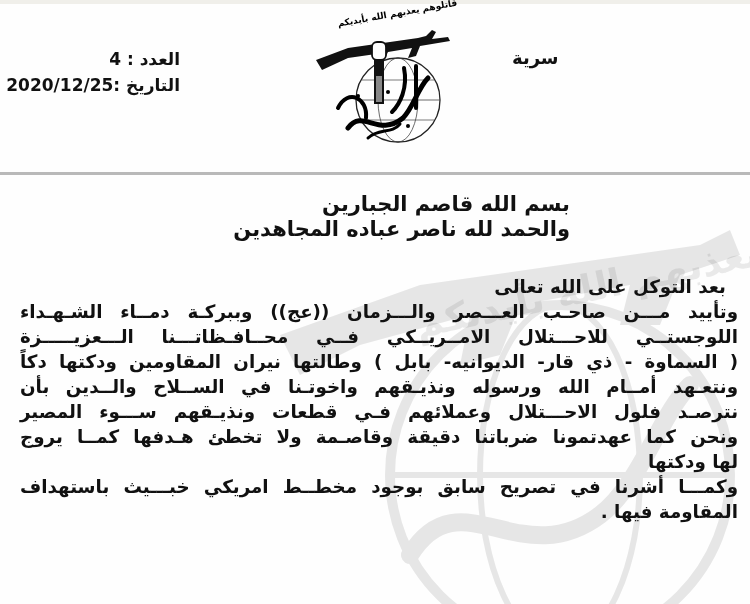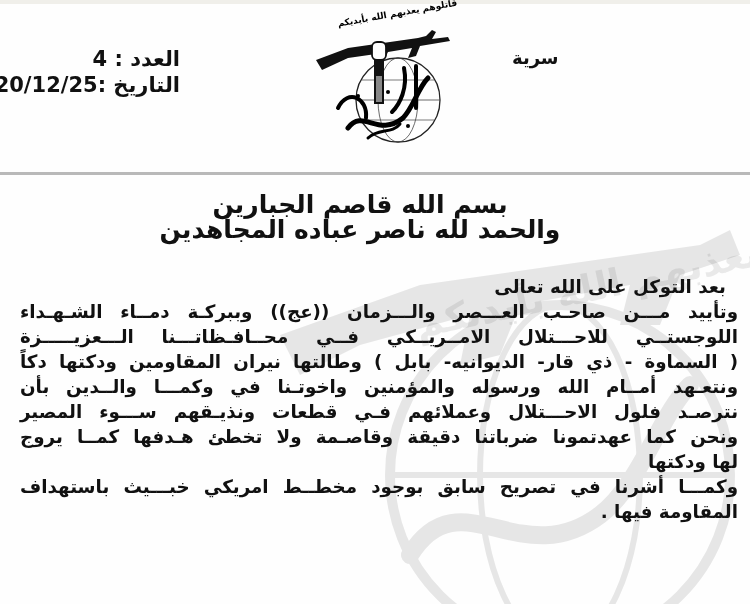--- a/index.html
+++ b/index.html
@@ -26,21 +26,21 @@
       background: #f0efea;
     }
     
     .header-left {
       position: absolute;
       left: 10px; top: 46px;
       width: 170px;
       direction: rtl;
       text-align: right;
       font-weight: bold;
-      font-size: 21px;
+      font-size: 17px;
       line-height: 26px;
     }
     .header-left .row { white-space: nowrap; }
     .header-right {
       position: absolute;
       right: 78px; top: 44px;
       width: 160px;
       direction: rtl;
       text-align: left;
       font-weight: bold;
@@ -90,23 +90,22 @@
       transform: rotate(-12deg);
       direction: rtl;
       white-space: nowrap;
     }
     
     .basmala {
       position: absolute;
       left: 150px; top: 192px;
       width: 420px;
       direction: rtl;
-      text-align: center;
-      font-weight: bold;
-      font-size: 25px;
+      font-weight: bold;
+      font-size: 21px;
       line-height: 25px;
     }
     
     .body-text {
       position: absolute;
       left: 20px; top: 274px;
       width: 718px;
       direction: rtl;
       text-align: justify;
       text-align-last: right;
@@ -185,20 +184,20 @@
   <div class="basmala">
     <div>بسم الله قاصم الجبارين</div>
     <div>والحمد لله ناصر عباده المجاهدين</div>
   </div>
 
   <div class="body-text">
     <span class="line short indent">بعد التوكل على الله تعالى</span>
     <span class="line">وتأييد مـــن صاحـب العـــصر والـــزمان ((عج)) وببركـة دمــاء الشـهـداء</span>
     <span class="line">اللوجستــي للاحـــتلال الامــريــكي فــي محــافـظاتـــنا الـــعزيـــــزة</span>
     <span class="line">( السماوة - ذي قار- الديوانيه- بابل ) وطالتها نيران المقاومين ودكتها دكاً</span>
-    <span class="line">ونتعـهد أمــام الله ورسوله والمؤمنين واخوتـنا في وكمـــا والــدين بأن</span>
+    <span class="line">ونتعـهد أمــام الله ورسوله ونذيـقهم واخوتـنا في الســلاح والــدين بأن</span>
     <span class="line">نترصـد فلول الاحـــتلال وعملائهم فـي قطعات ونذيـقهم ســـوء المصير</span>
     <span class="line">ونحن كما عهدتمونا ضرباتنا دقيقة وقاصـمة ولا تخطئ هـدفها كمــا يروج</span>
     <span class="line short">لها ودكتها</span>
     <span class="line">وكمـــا أشرنا في تصريح سابق بوجود مخطــط امريكي خبـــيث باستهداف</span>
     <span class="line short">المقاومة فيها .</span>
   </div>
 </div>
 
 </body></html>

